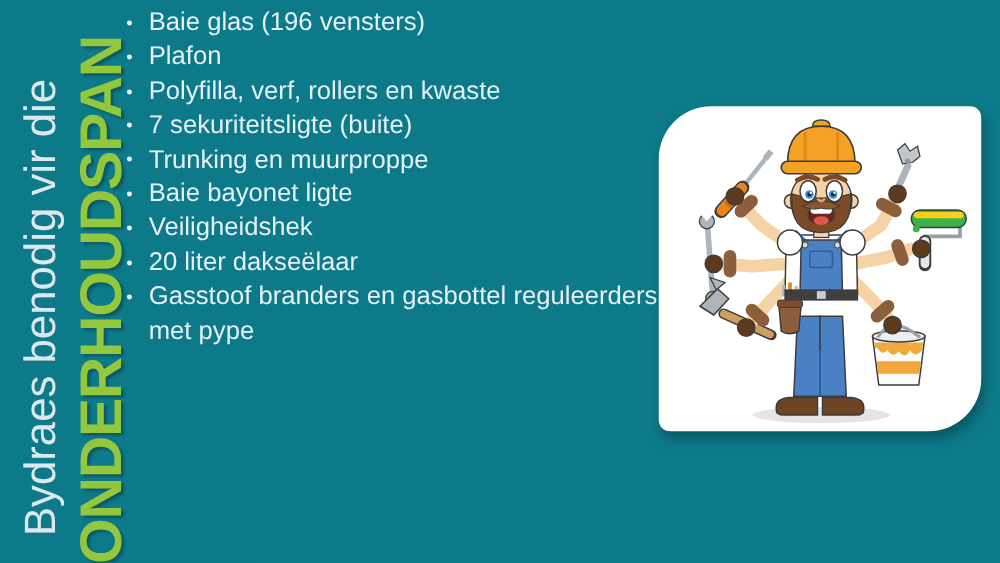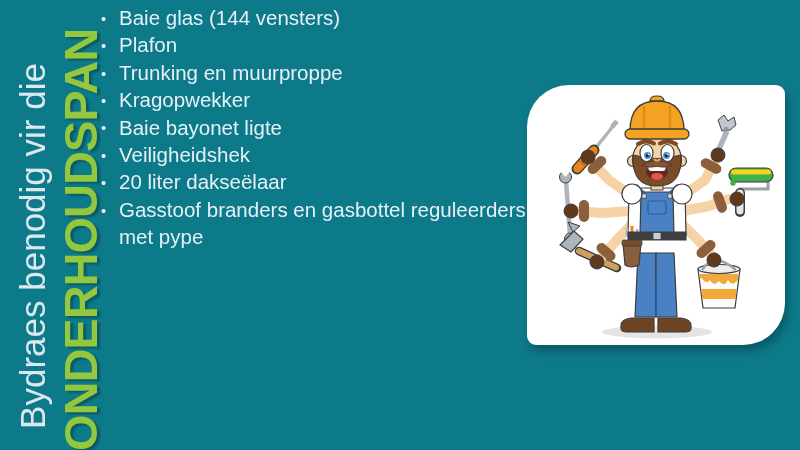--- a/index.html
+++ b/index.html
@@ -53,24 +53,25 @@
 </style>
 </head>
 <body>
 
 <div class="slide">
 
   <div class="vtitle-line1">Bydraes benodig vir die</div>
   <div class="vtitle-line2">ONDERHOUDSPAN</div>
 
   <ul class="bullet-list">
-    <li>Baie glas (144 vensters)</li>
+    <li>Baie glas (196 vensters)</li>
     <li>Plafon</li>
+    <li>Polyfilla, verf, rollers en kwaste</li>
+    <li>7 sekuriteitsligte (buite)</li>
     <li>Trunking en muurproppe</li>
-    <li>Kragopwekker</li>
     <li>Baie bayonet ligte</li>
     <li>Veiligheidshek</li>
     <li>20 liter dakseëlaar</li>
     <li>Gasstoof branders en gasbottel reguleerders met pype</li>
   </ul>
 
   <div class="clip-panel">
     <svg viewBox="0 0 258 260" xmlns="http://www.w3.org/2000/svg">
 
       <ellipse cx="130" cy="247" rx="55" ry="6.5" fill="#e3e4e5"></ellipse>

